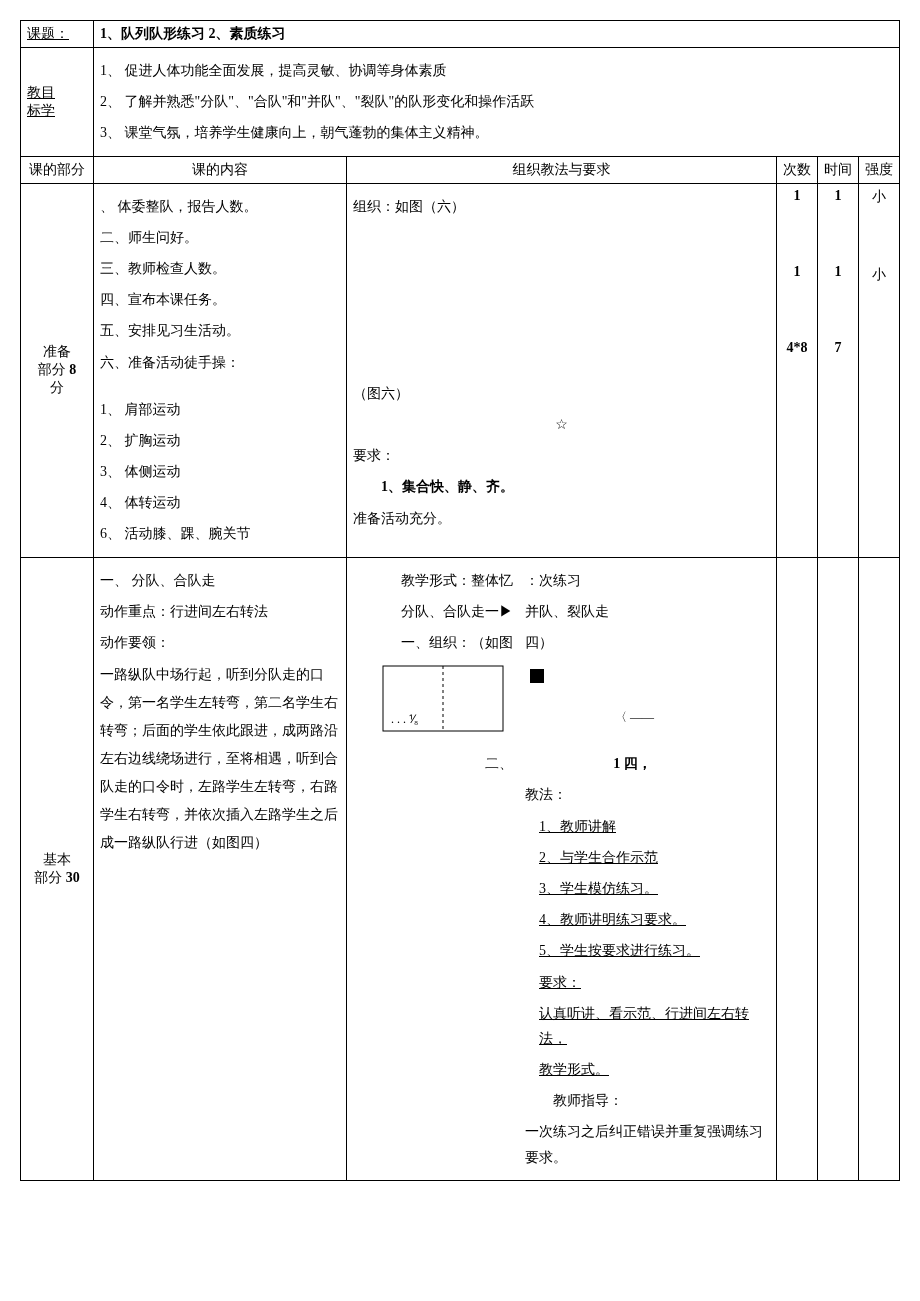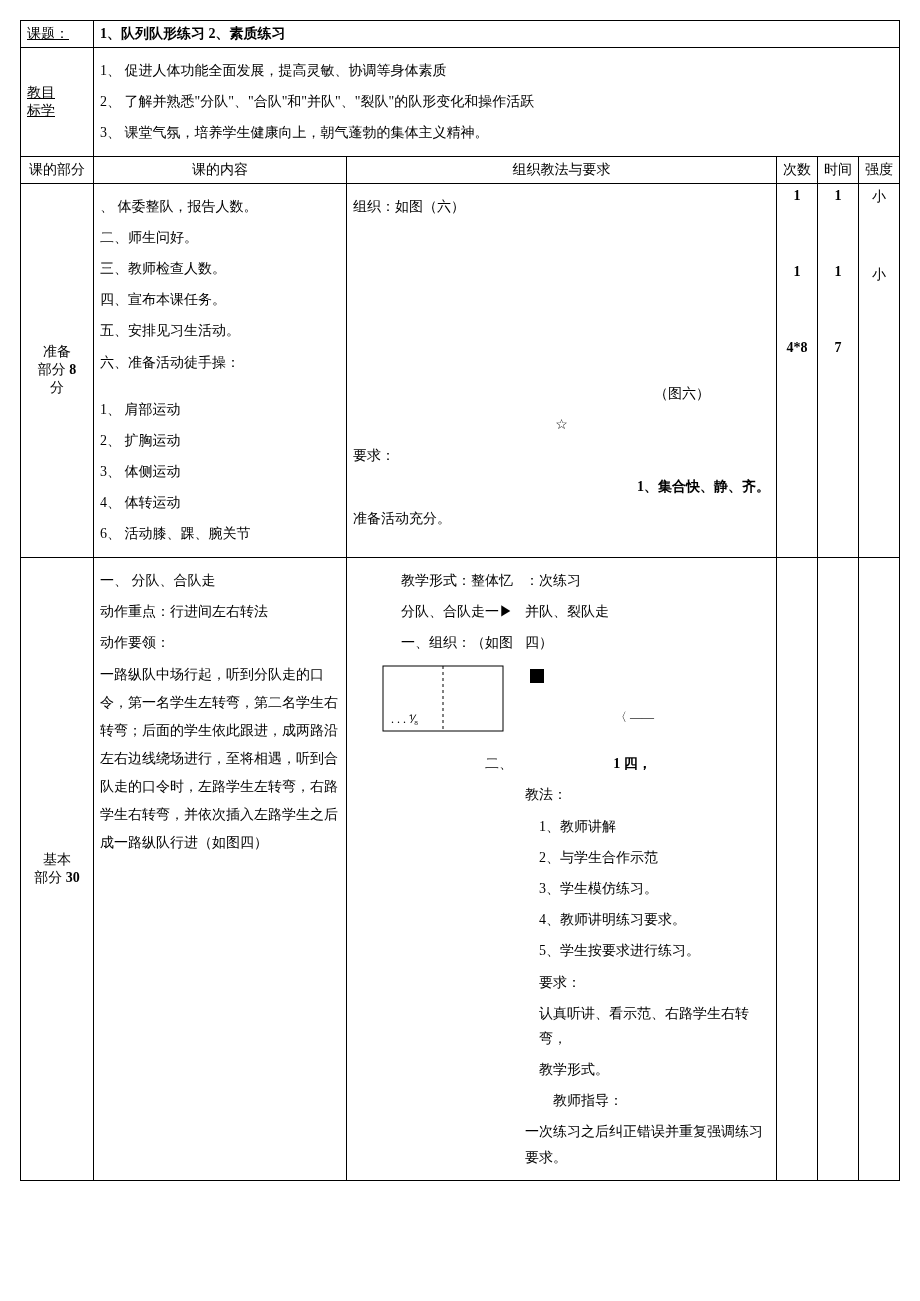--- a/index.html
+++ b/index.html
@@ -16,32 +16,32 @@
   }
   table {
     border-collapse: collapse;
     width: 100%;
   }
   td {
     border: 1px solid #000;
     padding: 4px 6px;
     vertical-align: top;
   }
-  .b { font-weight: bold; text-align: right; }
+  .b { font-weight: bold; }
   .center { text-align: center; }
   .vmid { vertical-align: middle; }
   .label-col { width: 60px; text-decoration: underline; }
   .part-col { width: 60px; }
   .num-col { width: 28px; text-align: center; }
   .time-col { width: 28px; text-align: center; }
   .intensity-col { width: 28px; text-align: center; }
   .content-col { width: 240px; }
   .method-col { }
   .line { margin: 6px 0; line-height: 1.8; }
-  .indent { padding-left: 1em; }
+  .indent { padding-left: 1em; text-decoration: underline; }
   .indent2 { padding-left: 2em; }
   .svg-box { margin: 6px 0; }
 </style>
 </head>
 <body>
 
 <div class="page">
 <table>
 
   <tbody>
@@ -88,21 +88,21 @@
       <div style="height:10px"></div>
       <div class="line">1、   肩部运动</div>
       <div class="line">2、   扩胸运动</div>
       <div class="line">3、   体侧运动</div>
       <div class="line">4、   体转运动</div>
       <div class="line">6、   活动膝、踝、腕关节</div>
     </td>
     <td class="method-col" colspan="2">
       <div class="line">组织：如图（六）</div>
       <div style="height:150px"></div>
-      <div class="line" style="text-align:right; padding-right:60px;">（图六）</div>
+      <div class="line" style="padding-right:60px;">（图六）</div>
       <div class="line center">☆</div>
       <div class="line">要求：</div>
       <div class="line indent2 b">1、集合快、静、齐。</div>
       <div class="line">准备活动充分。</div>
     </td>
     <td class="num-col b">
       <div>1</div>
       <div style="height:60px"></div>
       <div>1</div>
       <div style="height:60px"></div>
@@ -156,21 +156,21 @@
         </svg>
       </div>
       <div class="line b" style="text-align:center; padding-right:30px;">1 四，</div>
       <div class="line">教法：</div>
       <div class="line indent">1、教师讲解</div>
       <div class="line indent">2、与学生合作示范</div>
       <div class="line indent">3、学生模仿练习。</div>
       <div class="line indent">4、教师讲明练习要求。</div>
       <div class="line indent">5、学生按要求进行练习。</div>
       <div class="line indent">要求：</div>
-      <div class="line indent">认真听讲、看示范、右路学生右转弯，</div>
+      <div class="line indent">认真听讲、看示范、行进间左右转法，</div>
       <div class="line indent">教学形式。</div>
       <div class="line indent2">教师指导：</div>
       <div class="line">一次练习之后纠正错误并重复强调练习要求。</div>
     </td>
     <td class="num-col"></td>
     <td class="time-col"></td>
     <td class="intensity-col"></td>
   </tr>
 
 </tbody>

